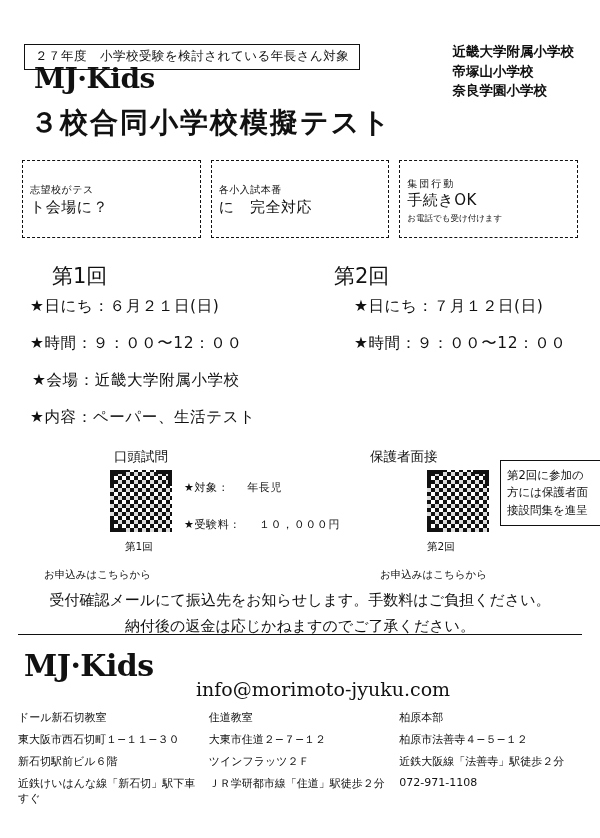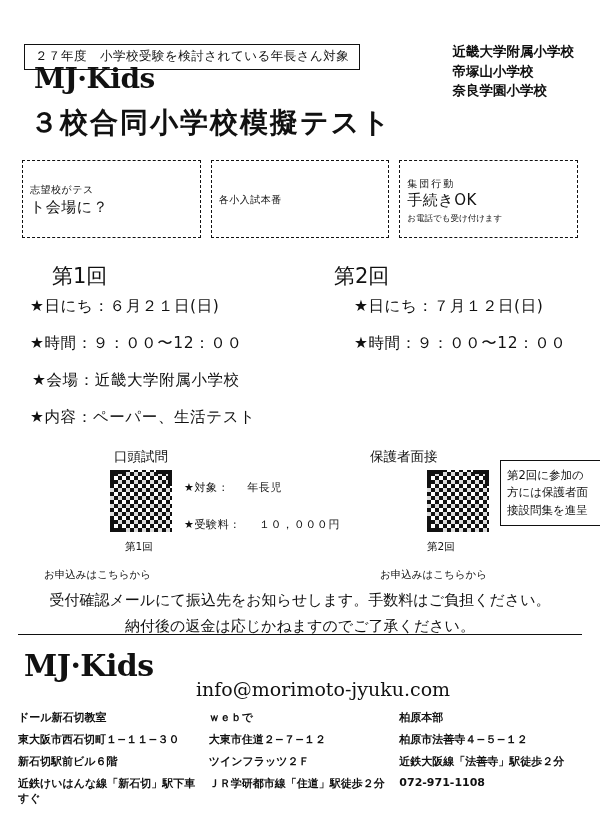--- a/index.html
+++ b/index.html
@@ -131,21 +131,21 @@
     font-family:"DejaVu Serif","Liberation Serif",serif;
     font-size: 23px;
   }
   .phone .sub { font-size: 13px; }
   .email {
     position:absolute; left:196px; top:678px;
     font-family:"DejaVu Serif","Liberation Serif",serif;
     font-size: 19px;
   }
 
-  .addr-cols { position:absolute; left:18px; top:710px; width:566px; display:flex;font-weight:bold; }
+  .addr-cols { position:absolute; left:18px; top:710px; width:566px; display:flex; }
   .addr-col { flex: 1 1 0; }
   .addr-col .h { font-size: 11px; margin-bottom: 7px; }
   .addr-col .l { font-size: 11px; margin-bottom: 7px; }
   .addr-col.c2 { padding-left: 6px; }
   .addr-col.c3 { padding-left: 6px; }
 
   .site {
     position:absolute; left:18px; top:790px;
     font-family:"DejaVu Serif","Liberation Serif",serif;
     font-size: 25px;
@@ -168,20 +168,21 @@
 
   <div class="main-title">３校合同小学校模擬テスト</div>
 
   <div class="boxes">
     <div class="dbox b1">
       <div class="l1">志望校がテス</div>
       <div class="l2">ト会場に？</div>
     </div>
     <div class="dbox b2">
       <div class="l1">各小入試本番</div>
+      <div class="l2">に　完全対応</div>
     </div>
     <div class="dbox b3">
       <div class="l1">集団行動</div>
       <div class="l2">手続きOK</div>
       <div class="sm">お電話でも受け付けます</div>
     </div>
   </div>
 
   <div class="sessions">
     <div class="ses-head">
@@ -242,21 +243,21 @@
   <div class="email">info@morimoto-jyuku.com</div>
 
   <div class="addr-cols">
     <div class="addr-col c1">
       <div class="h">ドール新石切教室</div>
       <div class="l">東大阪市西石切町１−１１−３０</div>
       <div class="l">新石切駅前ビル６階</div>
       <div class="l">近鉄けいはんな線「新石切」駅下車すぐ</div>
     </div>
     <div class="addr-col c2">
-      <div class="h">ｗｅｂで</div>
+      <div class="h">住道教室</div>
       <div class="l">大東市住道２−７−１２</div>
       <div class="l">ツインフラッツ２Ｆ</div>
       <div class="l">ＪＲ学研都市線「住道」駅徒歩２分</div>
     </div>
     <div class="addr-col c3">
       <div class="h">柏原本部</div>
       <div class="l">柏原市法善寺４−５−１２</div>
       <div class="l">近鉄大阪線「法善寺」駅徒歩２分</div>
       <div class="l">072-971-1108</div>
     </div>

